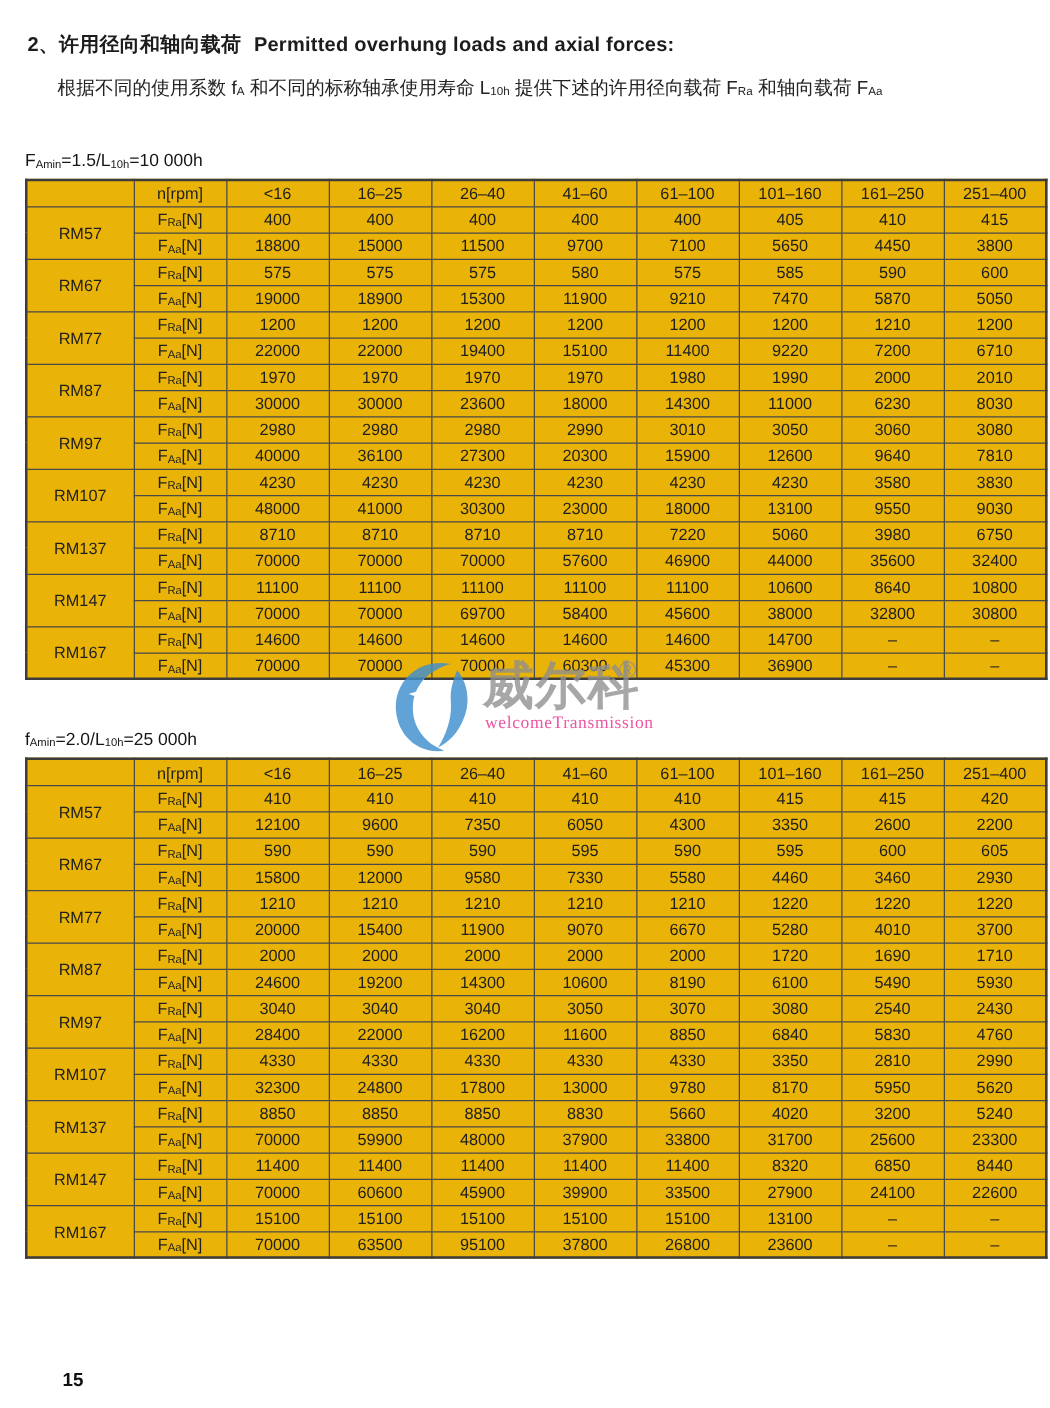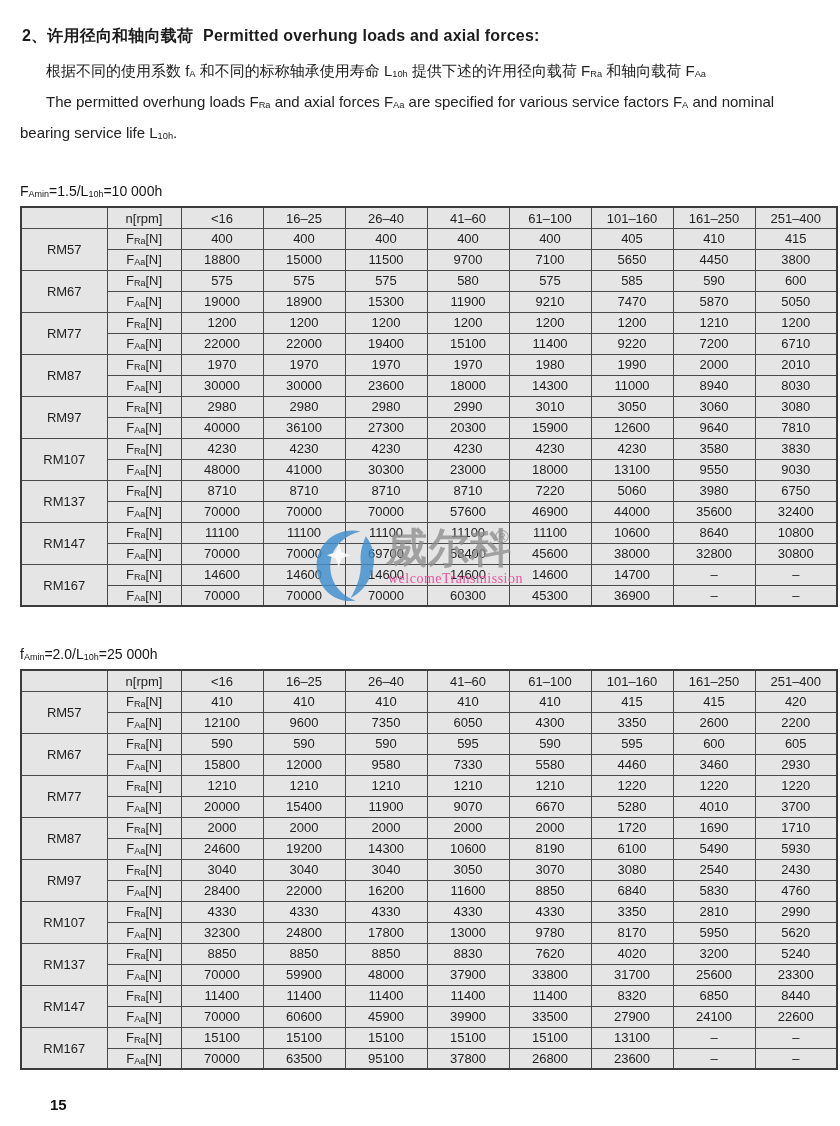--- a/index.html
+++ b/index.html
@@ -24,21 +24,21 @@
     text-indent: 26px; color: #222;
   }
   sub { font-size: 0.62em; vertical-align: -0.12em; letter-spacing: 0; }
   .tbl-label { font-size: 14px; color: #161616; margin: 12px 0 7px 0; }
   .tbl-label-1 { margin-top: 33px; }
   .tbl-label-2 { margin-top: 39px; }
   table.loads {
     border-collapse: collapse; table-layout: fixed;
     width: 818px;
     border: 2px solid #3c3c3c;
-    background: #e5e5e5;
+    background: #eab308;
   }
   table.loads th, table.loads td {
     border: 1px solid #4a4a4a;
     height: 21px;
     text-align: center; vertical-align: middle;
     font-size: 13px; font-weight: normal;
     padding: 0 2px; color: #1f1f1f;
     overflow: hidden; white-space: nowrap;
   }
   table.loads col.model-col { width: 86px; }
@@ -76,21 +76,20 @@
 </head>
 <body>
 
 <div class="content">
 
   <div class="page-title">
     <span>2、许用径向和轴向载荷</span><span class="en">Permitted overhung loads and axial forces:</span>
   </div>
 
   <p class="para"><span>根据不同的使用系数 f</span><sub>A</sub><span> 和不同的标称轴承使用寿命 L</span><sub>10h</sub><span> 提供下述的许用径向载荷 F</span><sub>Ra</sub><span> 和轴向载荷 F</span><sub>Aa</sub></p>
-  <p class="para"><span>The permitted overhung loads F</span><sub>Ra</sub><span> and axial forces F</span><sub>Aa</sub><span> are specified for various service factors F</span><sub>A</sub><span> and nominal bearing service life L</span><sub>10h</sub><span>.</span></p>
 
   <div class="tbl-label tbl-label-1"><span>F</span><sub>Amin</sub><span>=1.5/L</span><sub>10h</sub><span>=10 000h</span></div>
 
   <table class="loads">
     <colgroup>
       <col class="model-col">
         <col class="param-col">
       <col>
         <col>
         <col>
@@ -197,21 +196,21 @@
           <td>2010</td>
         </tr>
         <tr>
           <td class="param"><span>F</span><sub>Aa</sub><span>[N]</span></td>
           <td>30000</td>
           <td>30000</td>
           <td>23600</td>
           <td>18000</td>
           <td>14300</td>
           <td>11000</td>
-          <td>8940</td>
+          <td>6230</td>
           <td>8030</td>
         </tr>
         <tr>
           <td rowspan="2" class="model">RM97</td>
           <td class="param"><span>F</span><sub>Ra</sub><span>[N]</span></td>
           <td>2980</td>
           <td>2980</td>
           <td>2980</td>
           <td>2990</td>
           <td>3010</td>
@@ -493,21 +492,21 @@
           <td>5950</td>
           <td>5620</td>
         </tr>
         <tr>
           <td rowspan="2" class="model">RM137</td>
           <td class="param"><span>F</span><sub>Ra</sub><span>[N]</span></td>
           <td>8850</td>
           <td>8850</td>
           <td>8850</td>
           <td>8830</td>
-          <td>7620</td>
+          <td>5660</td>
           <td>4020</td>
           <td>3200</td>
           <td>5240</td>
         </tr>
         <tr>
           <td class="param"><span>F</span><sub>Aa</sub><span>[N]</span></td>
           <td>70000</td>
           <td>59900</td>
           <td>48000</td>
           <td>37900</td>

